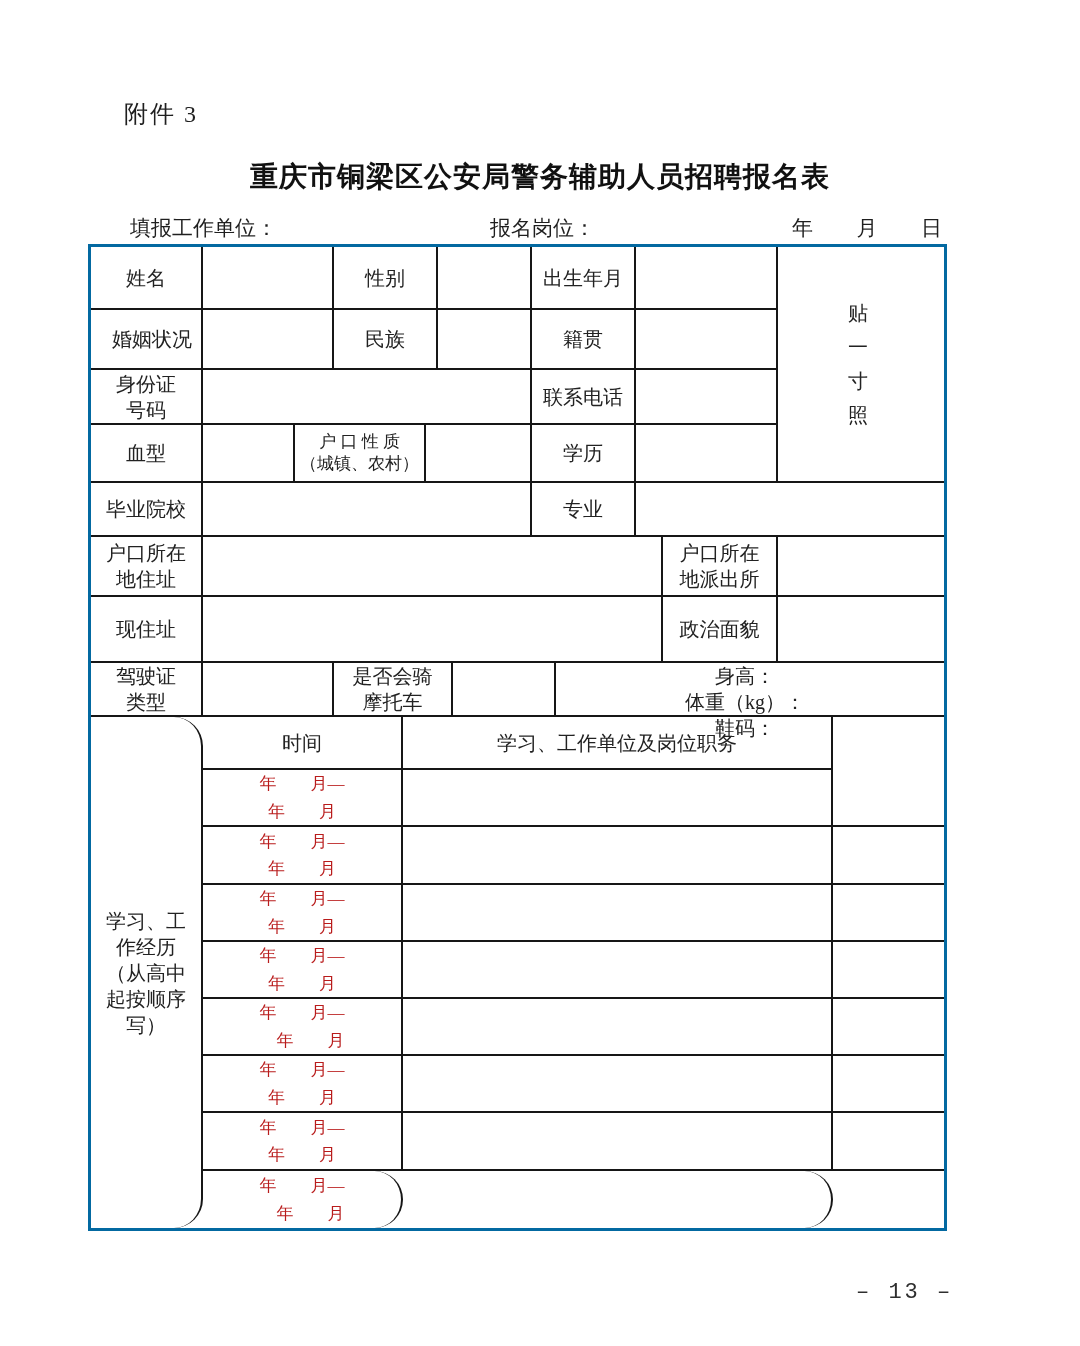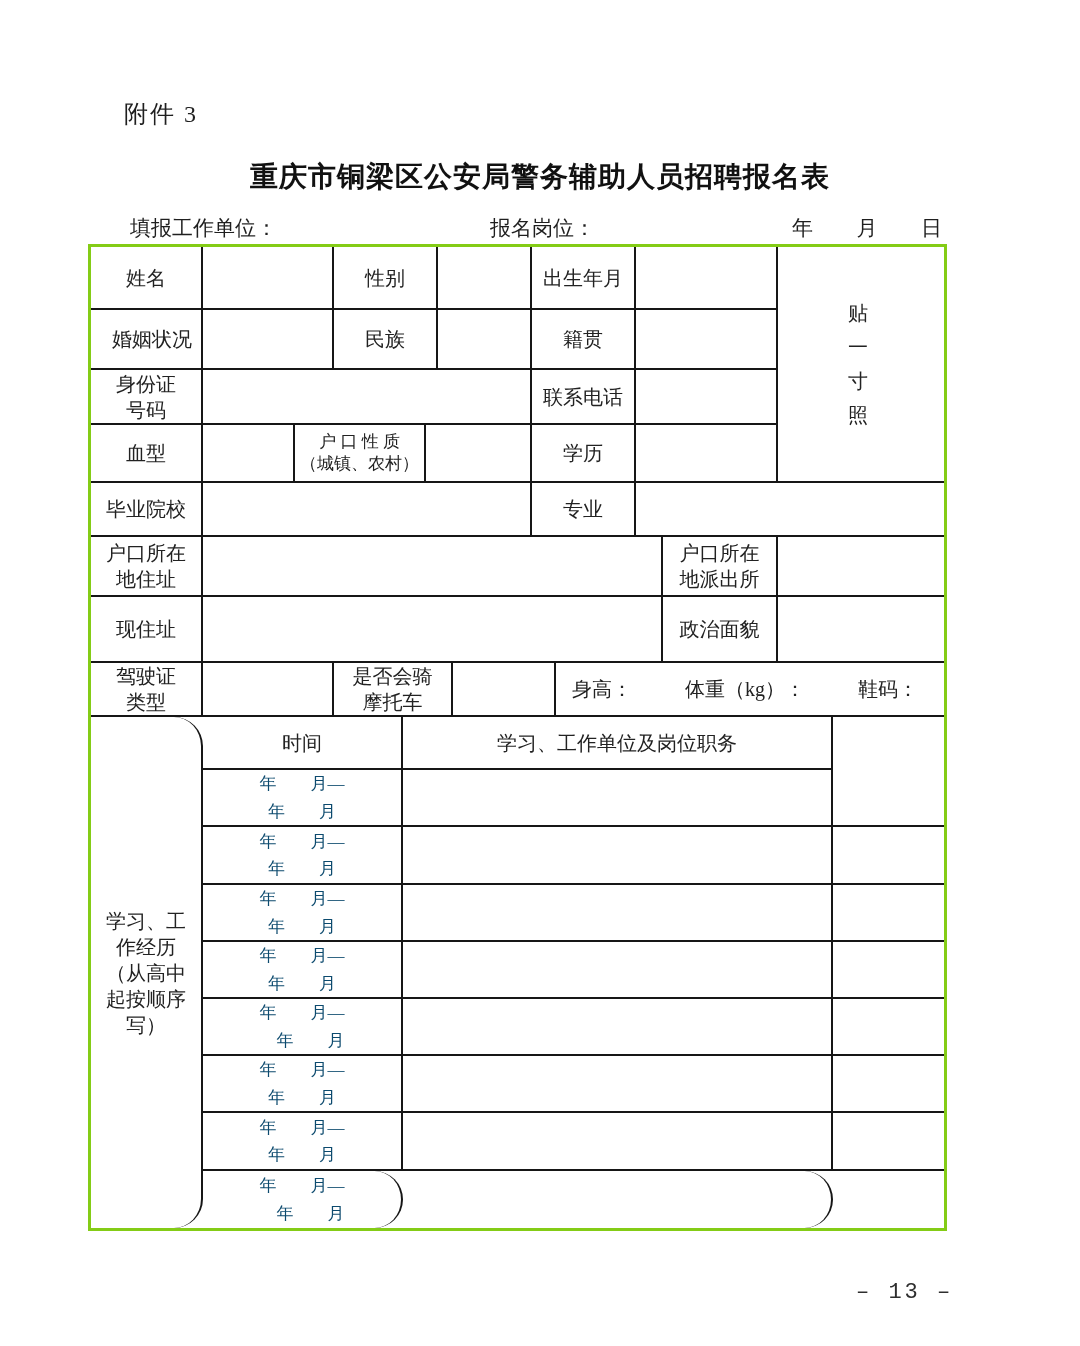--- a/index.html
+++ b/index.html
@@ -12,35 +12,35 @@
   }
   .abs{position:absolute;}
   #attachment{left:111px;top:98px;font-size:24px;letter-spacing:2px;margin-left:13px;}
   #doc-title{left:0;top:158px;width:1080px;text-align:center;font-size:28px;font-weight:bold;letter-spacing:1px;color:#111;}
   #meta-line{left:0;top:214px;width:1080px;height:28px;font-size:21px;}
   #work-unit-label{position:absolute;left:130px;top:0;}
   #position-label{position:absolute;left:490px;top:0;}
   #date-line{position:absolute;left:792px;top:0;width:150px;display:flex;justify-content:space-between;}
   #form-table{
     left:88px;top:244px;width:853px;height:981px;
-    border:3px solid #84cc16;
+    border:3px solid #0369a1;
     background:#fff;
   }
   .cell{
     position:absolute;box-sizing:border-box;
     border-right:2px solid #161616;border-bottom:2px solid #161616;
     display:flex;align-items:center;justify-content:center;
     text-align:center;white-space:pre-line;
     font-size:20px;line-height:1.3;color:#222;
   }
   .no-br{border-right:none;}
   .no-bb{border-bottom:none;border-radius:29px;}
   .small{font-size:17px;}
-  .period{font-size:17px;line-height:1.6;color:#0c4a6e;}
-  .metrics{justify-content:space-between;padding:0 26px 0 16px;white-space:nowrap;}
+  .period{font-size:17px;line-height:1.6;color:#b91c1c;}
+  .metrics{justify-content:space-between;padding:0 26px 0 16px;white-space:nowrap;flex-direction:column;}
   .photo-note{letter-spacing:6px;line-height:1.7;}
   #page-number{left:856px;top:1280px;font-size:22px;letter-spacing:3px;color:#2e2e2e;font-family:"Liberation Mono", monospace;}
 </style>
 </head>
 <body>
 
 <div class="abs" id="attachment">附件 3</div>
 
 <div class="abs" id="doc-title">重庆市铜梁区公安局警务辅助人员招聘报名表</div>
 

